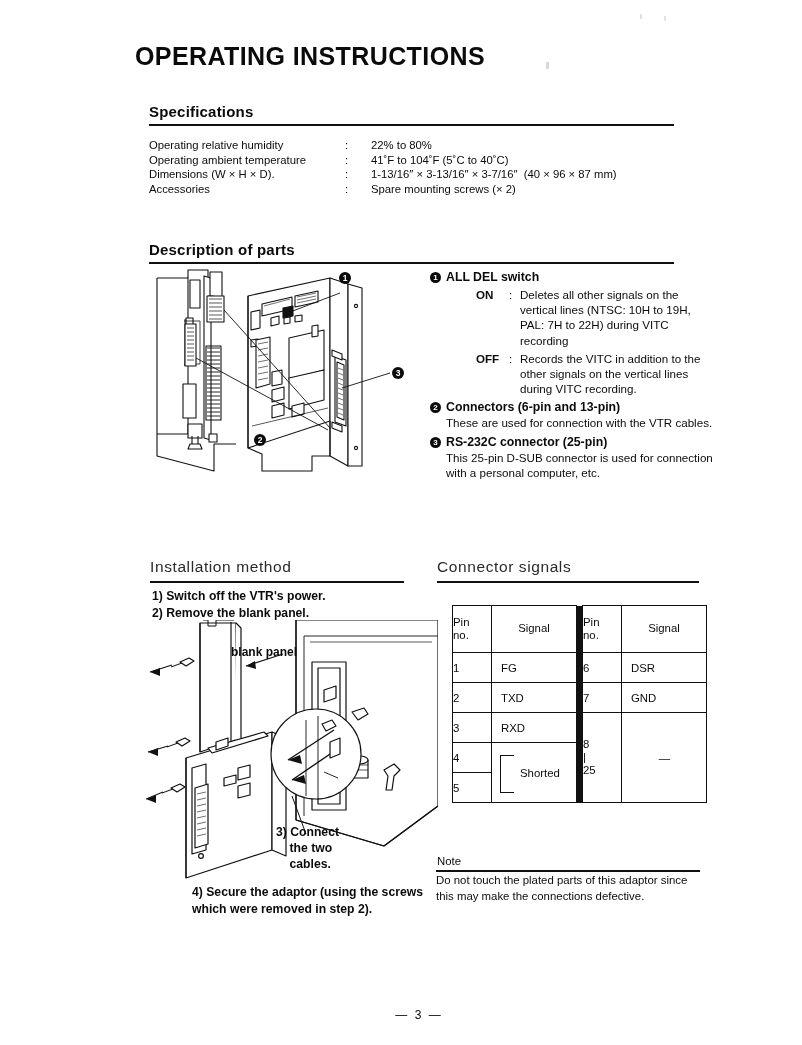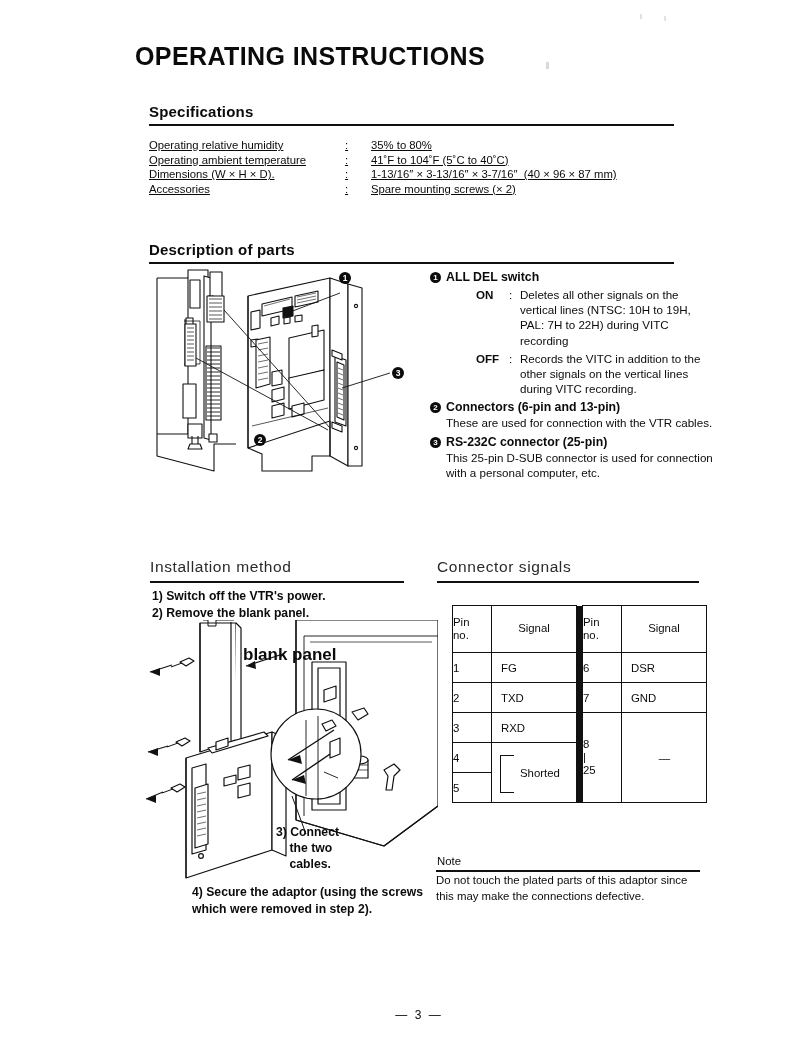--- a/index.html
+++ b/index.html
@@ -30,21 +30,21 @@
   
   .section-head{
     font-size:15px;font-weight:bold;letter-spacing:0.2px;
   }
   .section-head.light{font-weight:normal;font-size:15.5px;color:#2a2a2a;letter-spacing:0.6px;}
   .rule{position:absolute;background:#101010;height:2px;}
   .rule.thin{height:1px;}
 
   
   #specs-table{left:149px;top:138px;font-size:11.3px;line-height:14.6px;}
-  #specs-table table{border-collapse:collapse;text-decoration:underline;}
+  #specs-table table{border-collapse:collapse;}
   #specs-table td{padding:0;vertical-align:top;white-space:pre;font-size:11.3px;line-height:14.6px;}
   td.spec-label{width:196px;}
   td.spec-colon{width:26px;}
 
   
   #parts-desc{left:430px;top:269px;width:285px;}
   .pd-item{margin-bottom:2px;}
   .pd-title{font-size:12.3px;font-weight:bold;line-height:16px;display:flex;align-items:flex-start;}
   .bullet-num{
     display:inline-block;width:11px;height:11px;border-radius:50%;
@@ -54,21 +54,21 @@
   .pd-row{display:flex;font-size:11.6px;line-height:15.2px;margin-left:46px;}
   .pd-key{width:33px;font-weight:bold;flex:0 0 auto;}
   .pd-colon{width:11px;flex:0 0 auto;}
   .pd-val{flex:1 1 auto;}
   .pd-body{font-size:11.6px;line-height:15.2px;padding-left:16px;}
 
   
   #install-steps{left:152px;top:588px;font-size:12.2px;font-weight:bold;line-height:17px;}
   #step3{left:276px;top:824px;font-size:12.2px;font-weight:bold;line-height:16px;}
   #step4{left:192px;top:884px;font-size:12.2px;font-weight:bold;line-height:16.5px;width:232px;}
-  #blank-panel-label{left:243px;top:645px;font-size:17px;font-weight:bold;}
+  #blank-panel-label{left:231px;top:645px;font-size:12px;font-weight:bold;}
 
   
   #conn-table{position:absolute;left:452px;top:605px;border-collapse:collapse;}
   #conn-table td{
     border:1px solid #111;
     font-size:11.4px;
     vertical-align:middle;
     padding:0;
     height:29px;
   }
@@ -113,21 +113,21 @@
 
   <div class="abs section-head" style="left:149px;top:103px;">Specifications</div>
   <div class="rule" style="left:149px;top:124px;width:525px;"></div>
 
   <div class="abs" id="specs-table">
     <table>
       <tbody>
         <tr>
           <td class="spec-label">Operating relative humidity</td>
           <td class="spec-colon">:</td>
-          <td class="spec-value">35% to 80%</td>
+          <td class="spec-value">22% to 80%</td>
         </tr>
         <tr>
           <td class="spec-label">Operating ambient temperature</td>
           <td class="spec-colon">:</td>
           <td class="spec-value">41˚F to 104˚F (5˚C to 40˚C)</td>
         </tr>
         <tr>
           <td class="spec-label">Dimensions (W × H × D).</td>
           <td class="spec-colon">:</td>
           <td class="spec-value">1-13/16″ × 3-13/16″ × 3-7/16″  (40 × 96 × 87 mm)</td>

